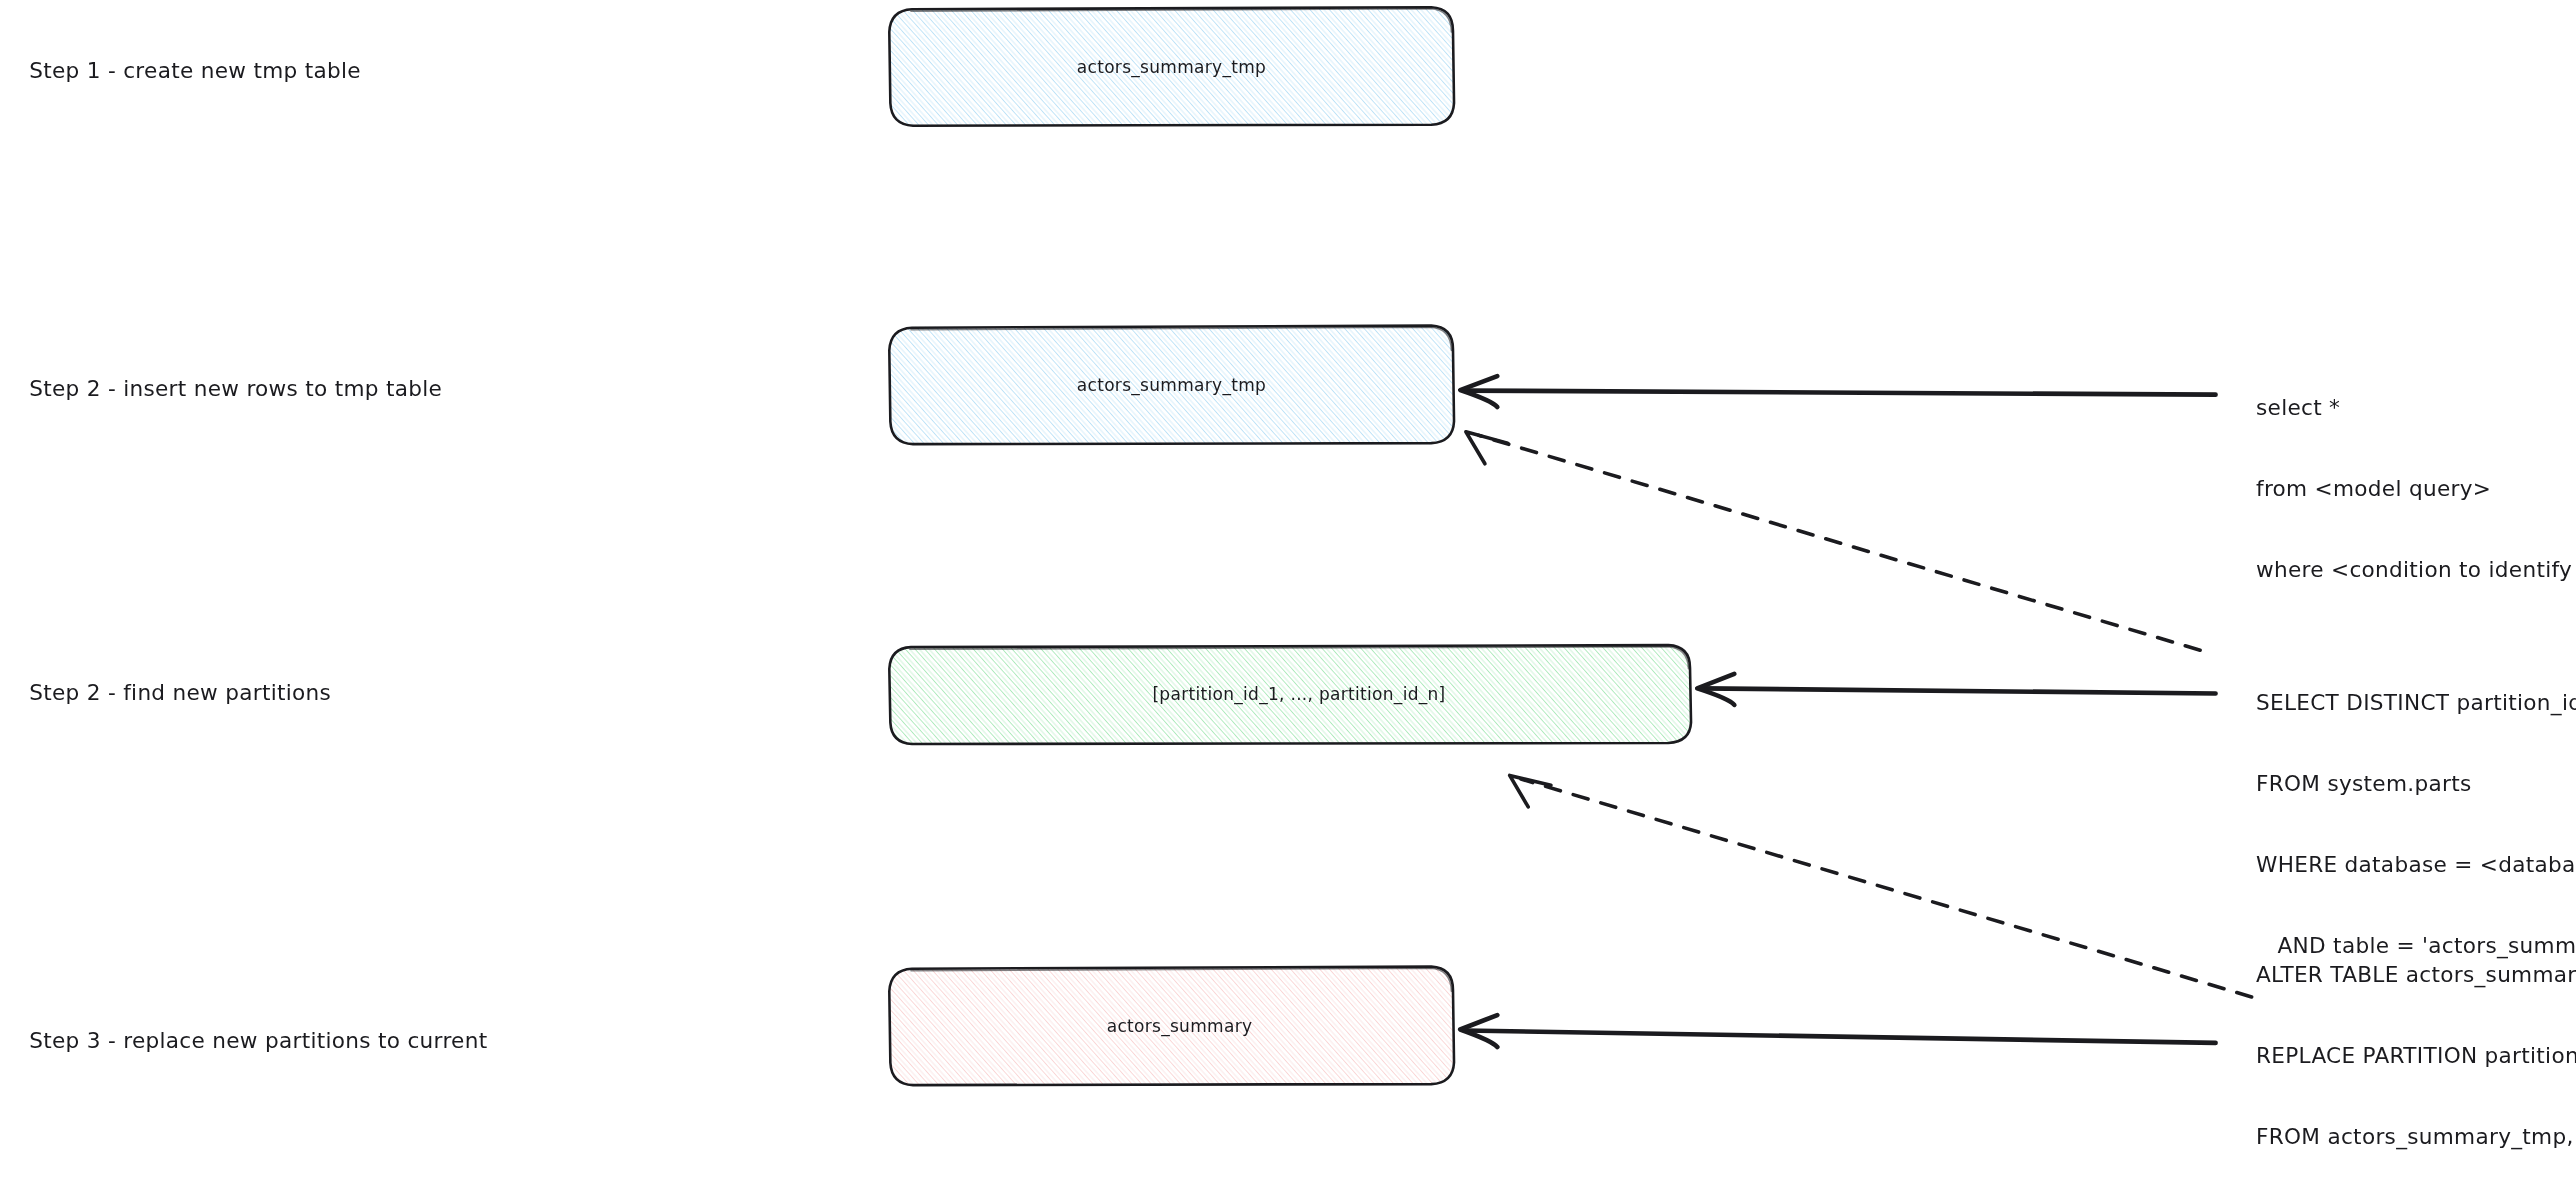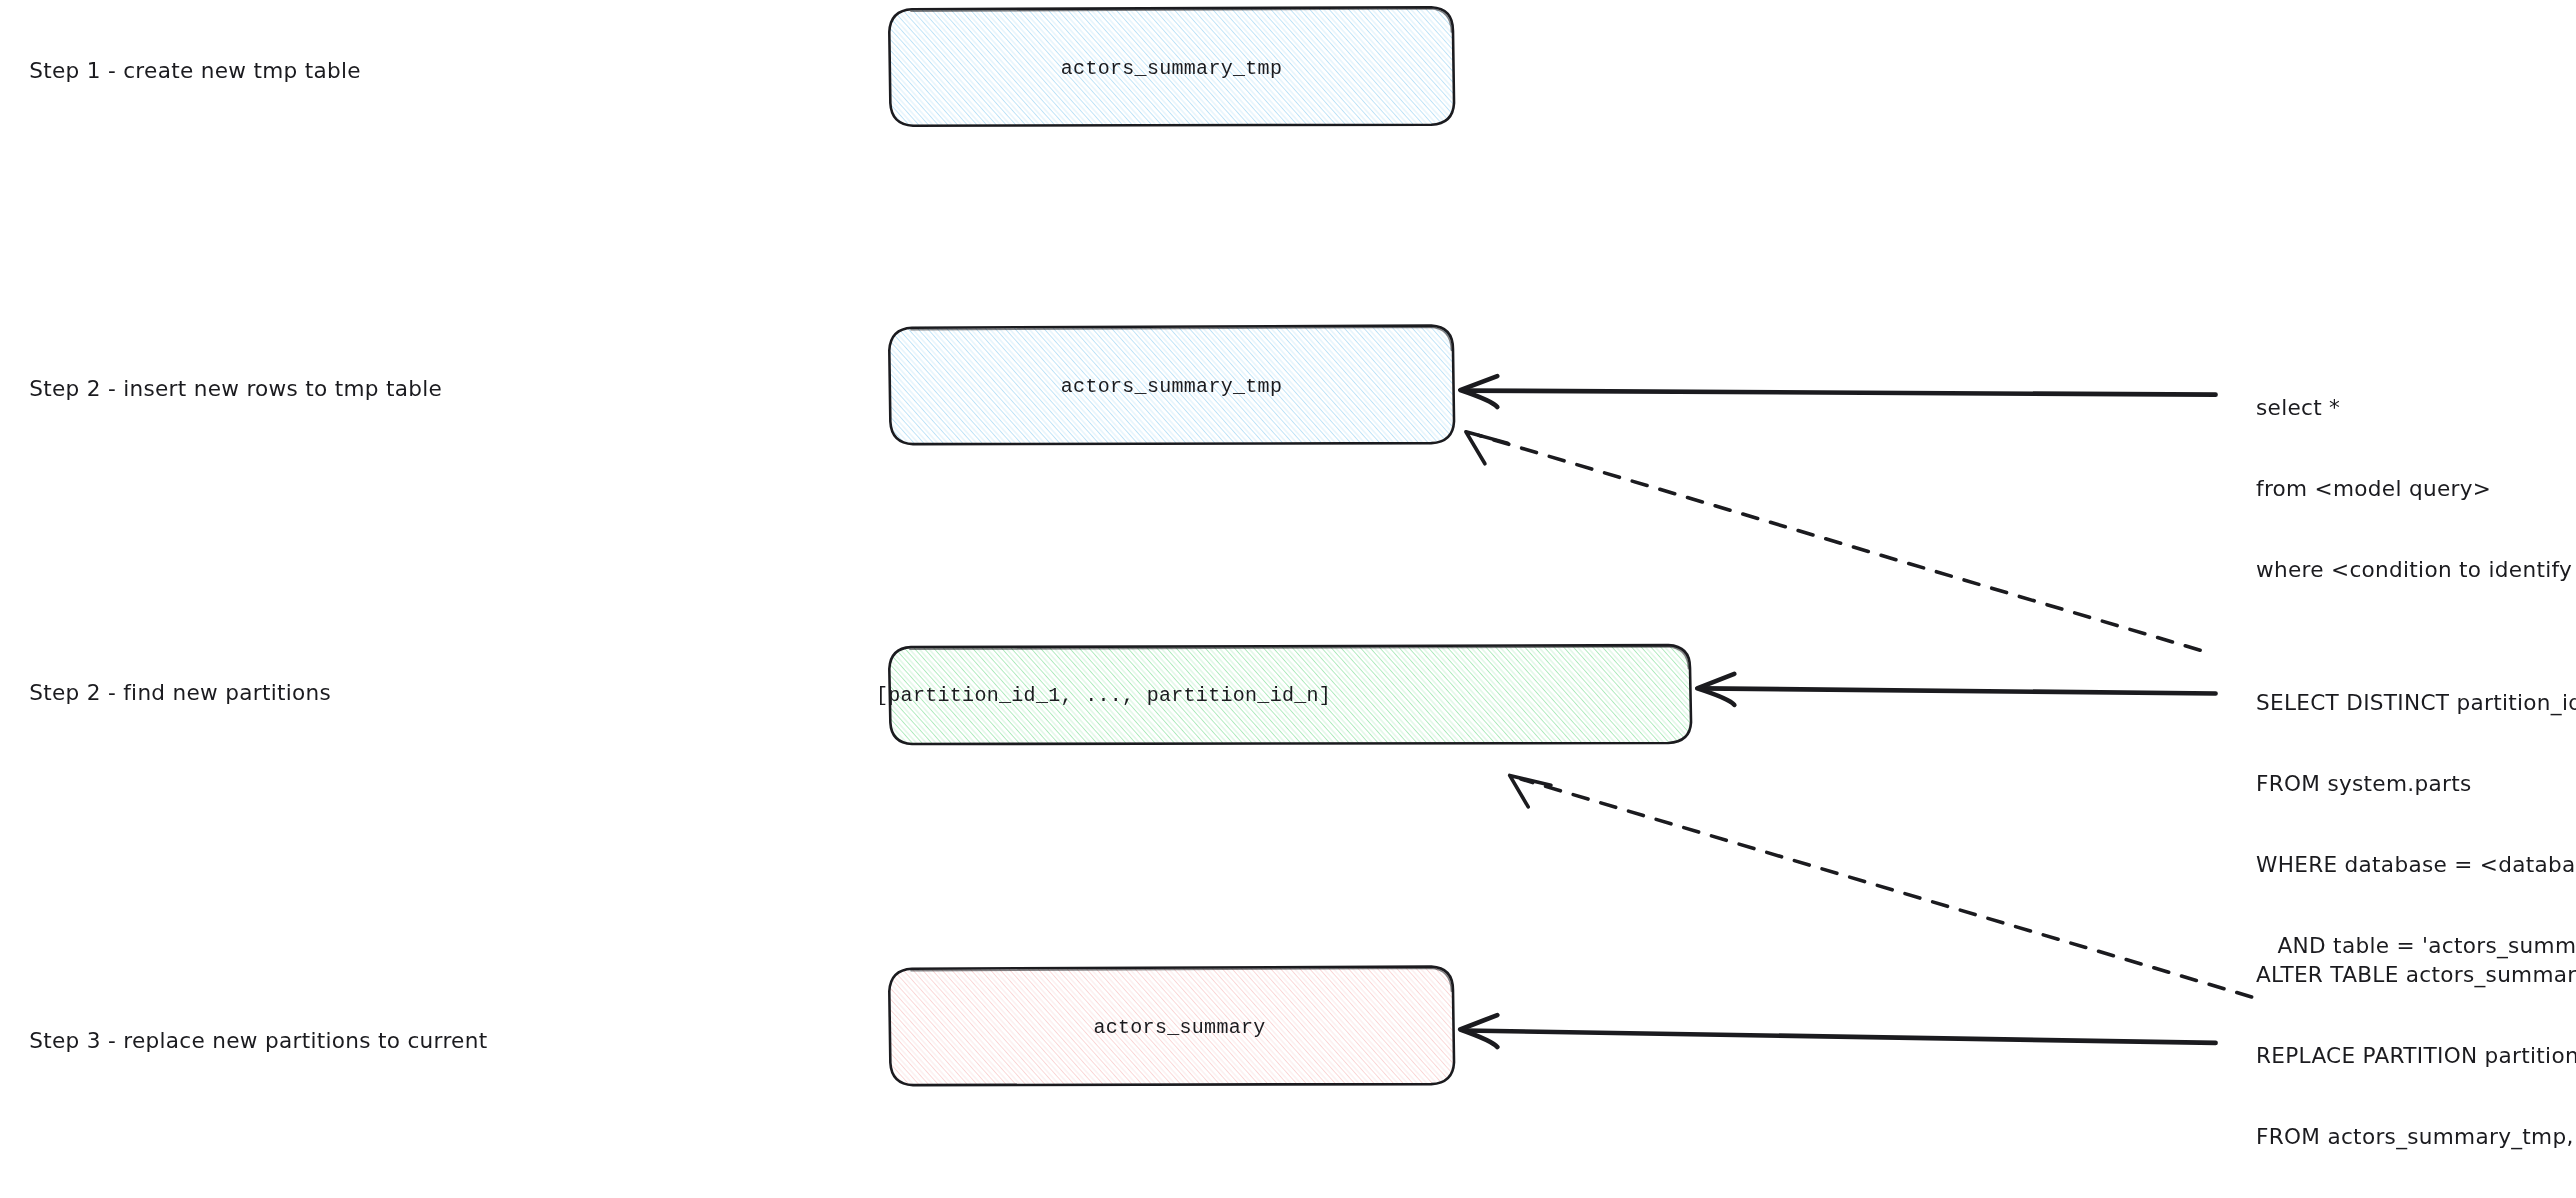--- a/index.html
+++ b/index.html
@@ -1,21 +1,21 @@
 <!DOCTYPE html>
 <html style="font-size:8.2px"><head>
 <meta charset="utf-8">
 <style>
   html,body{margin:0;padding:0;background:#ffffff;}
   body{width:3650px;height:1199px;position:relative;overflow:hidden;
        font-family:"DejaVu Sans","Liberation Sans",sans-serif;color:#1b1b1f;}
   #canvas{position:absolute;left:0;top:0;width:3650px;height:1199px;}
   .lbl{position:absolute;white-space:pre;color:#1b1b1f;}
   .step-label{font-size:21.6px;letter-spacing:0.3px;margin-left:24px;}
-  .node-label{font-size:20px;letter-spacing:0.3px;font-family:Liberation Mono, monospace;}
+  .node-label{font-size:17px;letter-spacing:0.3px;}
   .sql{font-size:21.6px;line-height:27px;letter-spacing:0.3px;}
   .sql span{display:block;}
   svg{position:absolute;left:0;top:0;overflow:visible;pointer-events:none;}
 </style>
 </head>
 <body>
 
 <div id="canvas">
 
   <svg width="3650" height="1199" viewBox="0 0 7084 2327">
@@ -94,21 +94,21 @@
     </g>
   </svg>
 
   <div class="lbl step-label" style="left:5.2px;top:58px;">Step 1 - create new tmp table</div>
   <div class="lbl step-label" style="left:5.2px;top:376px;">Step 2 - insert new rows to tmp table</div>
   <div class="lbl step-label" style="left:5.2px;top:680px;">Step 2 - find new partitions</div>
   <div class="lbl step-label" style="left:5.2px;top:1028px;">Step 3 - replace new partitions to current</div>
 
   <div class="lbl node-label" style="left:889px;top:57px;width:565px;text-align:center;">actors_summary_tmp</div>
   <div class="lbl node-label" style="left:889px;top:375px;width:565px;text-align:center;">actors_summary_tmp</div>
-  <div class="lbl node-label" style="left:876px;top:684px;width:802px;text-align:left;">[partition_id_1, ..., partition_id_n]</div>
+  <div class="lbl node-label" style="left:898px;top:684px;width:802px;text-align:center;">[partition_id_1, ..., partition_id_n]</div>
   <div class="lbl node-label" style="left:889px;top:1016px;width:565px;text-align:center;margin-left:8px;">actors_summary</div>
 
   <div class="lbl sql" style="left:2256px;top:340px;">
     <span>select *</span>
     <span>from &lt;model query&gt;</span>
     <span>where &lt;condition to identify new&gt;</span>
   </div>
 
   <div class="lbl sql" style="left:2256px;top:635px;">
     <span>SELECT DISTINCT partition_id</span>

